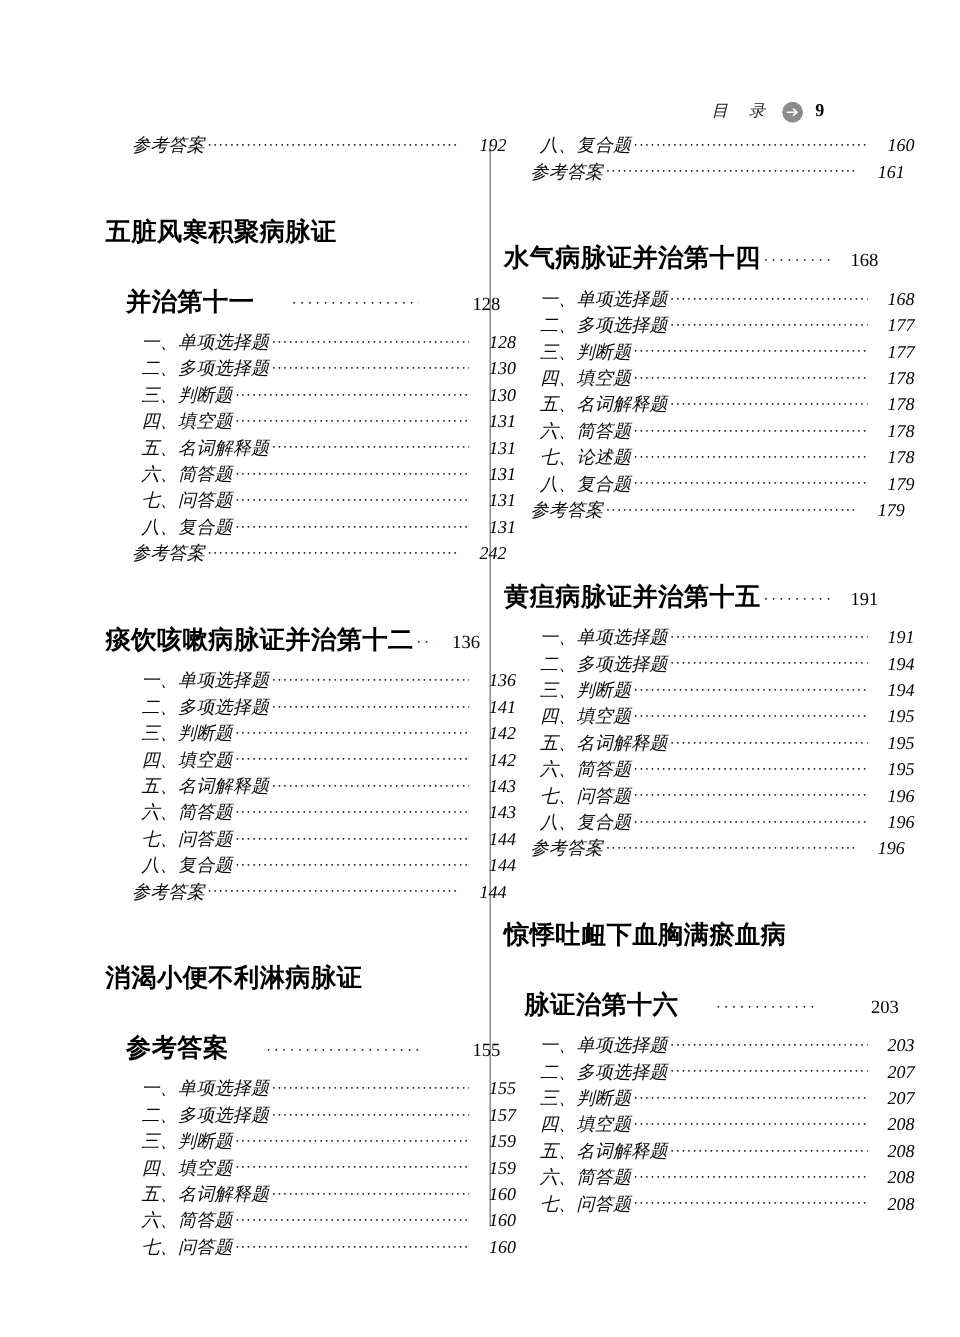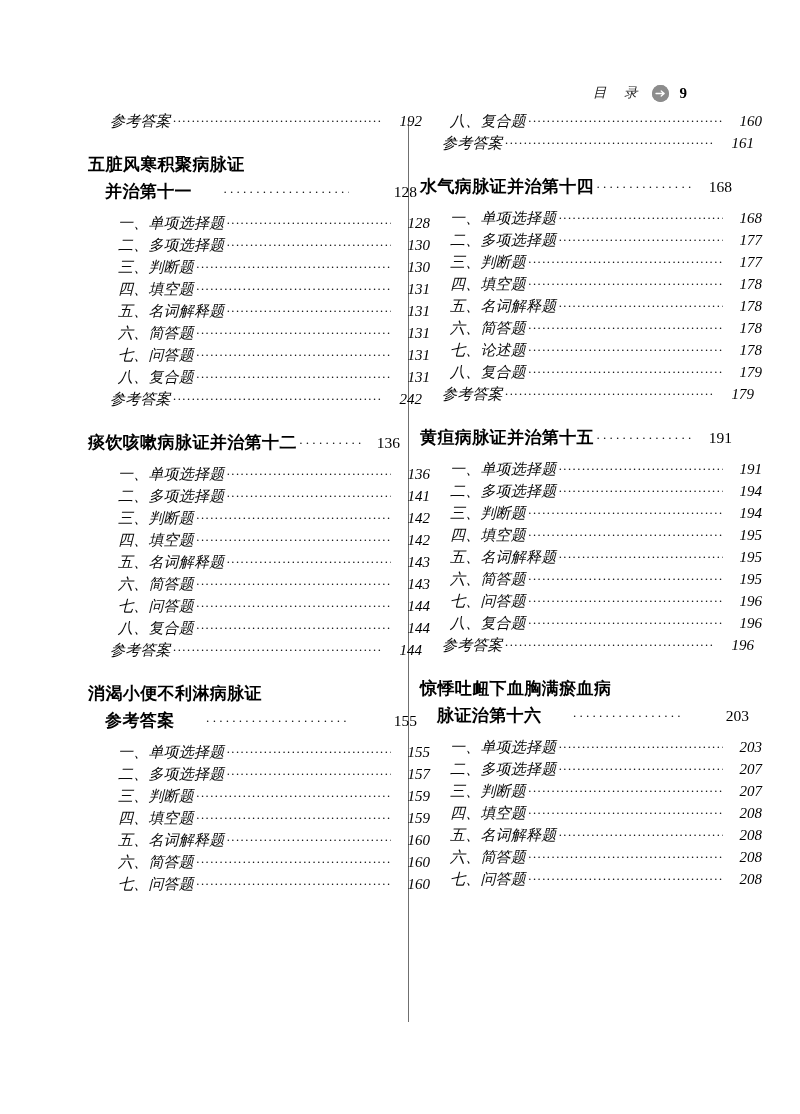--- a/index.html
+++ b/index.html
@@ -114,23 +114,24 @@
   }
 
   
   .chapter {
     margin-top: 22px;
   }
   .chapter-title-line .ln-text,
   .chapter-cont-line .ln-text {
     font-family: "DejaVu Sans", "Liberation Sans", sans-serif;
     font-weight: bold;
-    font-size: 17px;
+    font-size: 21px;
     letter-spacing: 0.4px;
     color: #000;
+    margin-top: 26px;
   }
   .chapter-title-line { margin-bottom: 4px; }
   .chapter-title-line.solo { margin-bottom: 0; }
   .chapter-cont-line { padding-left: 17px; gap: 29px; }
   .chapter-title-line .ln-dots,
   .chapter-cont-line .ln-dots {
     font-size: 13px;
     letter-spacing: 2.2px;
   }
   .chapter-title-line .ln-page,

